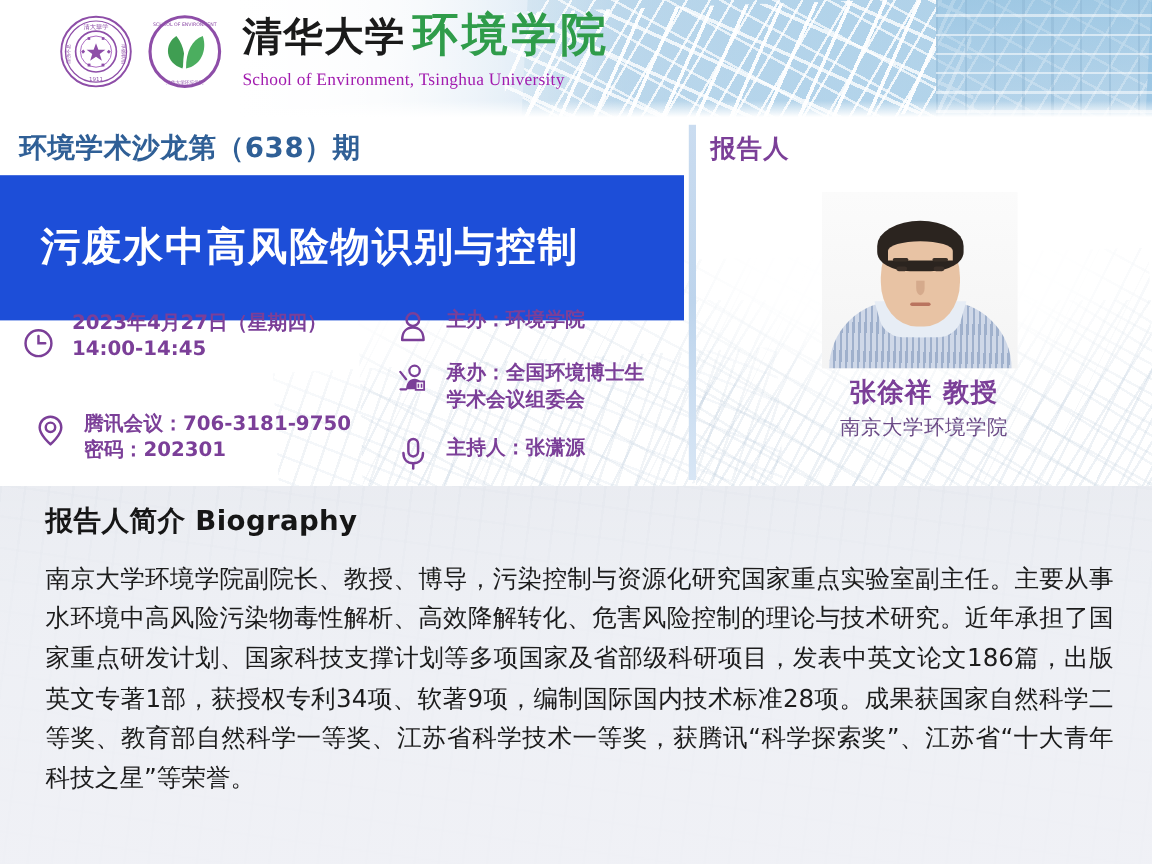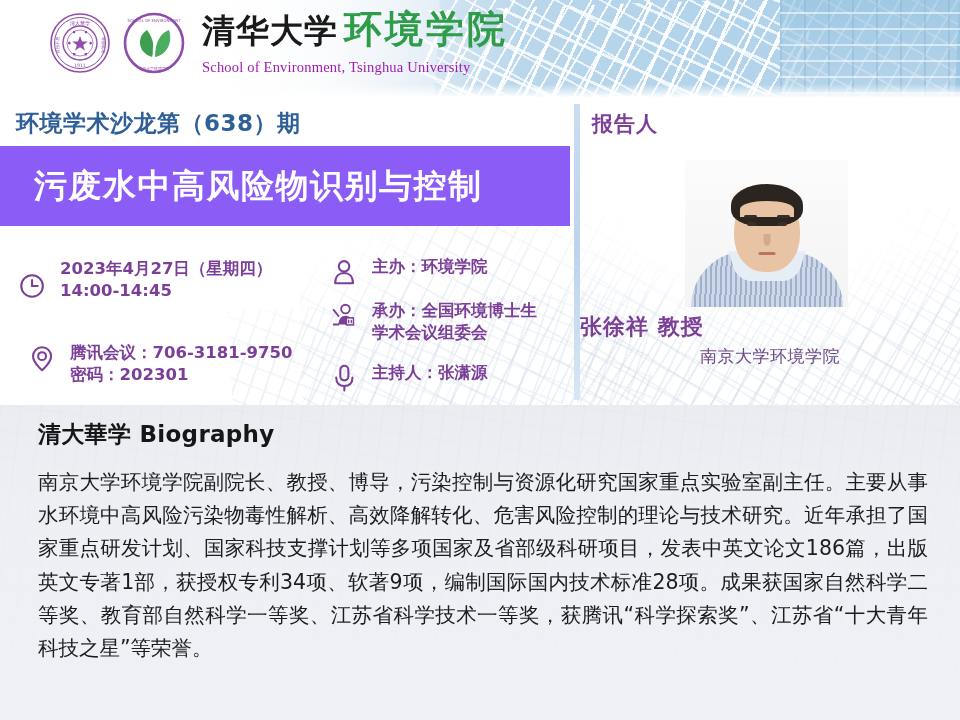--- a/index.html
+++ b/index.html
@@ -128,22 +128,22 @@
   
   .issue {
     position: absolute; left: 16px; top: 108px; z-index: 5;
     font-family: "DejaVu Sans", sans-serif;
     font-size: 23px; font-weight: 700; color: #2f5f96;
     letter-spacing: .5px; white-space: nowrap;
   }
 
   
   .titlebar {
-    position: absolute; left: 0; top: 146px; width: 570px; height: 80px;
-    background: #8b5cf6; z-index: 5;
+    position: absolute; left: 0; top: 146px; width: 570px; height: 121px;
+    background: #1d4ed8; z-index: 5;
     display: flex; align-items: center;
   }
   .title-text {
     font-family: "DejaVu Sans", sans-serif;
     font-size: 33px; font-weight: 700; color: #ffffff;
     letter-spacing: 1.5px; margin-left: 34px; white-space: nowrap;
   }
 
   
   .divider {
@@ -226,21 +226,21 @@
     position: absolute; left: 50%; top: 92px; width: 17px; height: 3px;
     transform: translateX(-50%); background: #b9745f; border-radius: 3px;
   }
   .p-nose {
     position: absolute; left: 50%; top: 74px; width: 7px; height: 12px;
     transform: translateX(-50%);
     background: rgba(190,140,110,.45); border-radius: 0 0 50% 50%;
   }
 
   .sp-name {
-    position: absolute; left: 0; right: 0; top: 212px; text-align: left;
+    position: absolute; left: 0; right: 0; top: 212px; text-align: center;
     font-family: "DejaVu Sans", sans-serif;
     font-size: 22px; font-weight: 700; color: #7b3f98; letter-spacing: 1px;
   }
   .sp-aff {
     position: absolute; left: 0; right: 0; top: 245px; text-align: center;
     font-family: "DejaVu Sans", sans-serif;
     font-size: 17px; font-weight: 400; color: #6b4a86; letter-spacing: .5px;
   }
 
   
@@ -423,18 +423,18 @@
     </div>
 
     <div class="sp-name">张徐祥 教授</div>
     <div class="sp-aff">南京大学环境学院</div>
   </div>
 
   <div class="bio">
     <div class="bio-wm"></div>
     <div class="bio-veil"></div>
     <div class="bio-inner">
-      <div class="bio-title">清大華学 Biography</div>
+      <div class="bio-title">报告人简介 Biography</div>
       <div class="bio-body">南京大学环境学院副院长、教授、博导，污染控制与资源化研究国家重点实验室副主任。主要从事水环境中高风险污染物毒性解析、高效降解转化、危害风险控制的理论与技术研究。近年承担了国家重点研发计划、国家科技支撑计划等多项国家及省部级科研项目，发表中英文论文186篇，出版英文专著1部，获授权专利34项、软著9项，编制国际国内技术标准28项。成果获国家自然科学二等奖、教育部自然科学一等奖、江苏省科学技术一等奖，获腾讯“科学探索奖”、江苏省“十大青年科技之星”等荣誉。</div>
     </div>
   </div>
 
 </div>
 
 </body></html>

